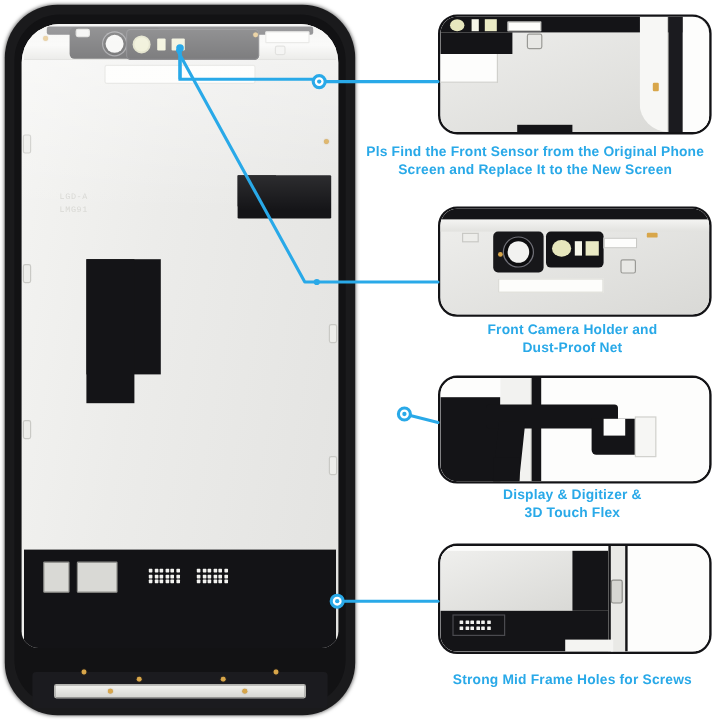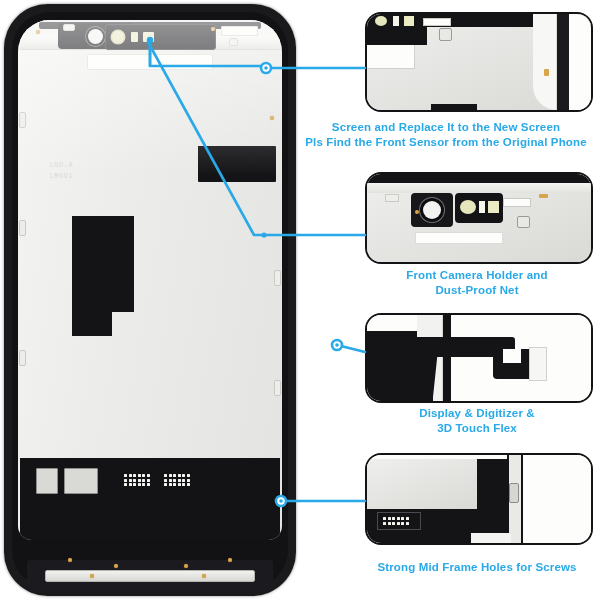--- a/index.html
+++ b/index.html
@@ -275,22 +275,22 @@
       <div class="pz blk" style="left:0;top:13px;width:60px;height:18px;"></div>
       <div class="pz wht" style="left:0;top:31px;width:48px;height:24px;border-right:1px solid #d0d0cc;border-bottom:1px solid #d0d0cc;"></div>
       <div class="pz edge-dark" style="right:22px;top:0;width:12px;bottom:0;"></div>
       <div class="pz" style="right:0;top:0;width:22px;bottom:0;background:#fdfdfc;"></div>
       <div class="pz" style="right:34px;top:0;width:24px;bottom:0;background:#f7f7f5;border-right:1px solid #ddddd9;border-radius:0 0 0 40px;"></div>
       <div class="pz" style="right:42px;top:55px;width:5px;height:7px;background:#d8a64a;border-radius:1px;"></div>
       <div class="pz blk" style="left:64px;bottom:0;width:46px;height:6px;"></div>
     </div>
   </div>
   <div class="caption" style="left:300px; top:120px; width:292px;">
+    <div>Pls Find the Front Sensor from the Original Phone</div>
     <div>Screen and Replace It to the New Screen</div>
-    <div>Pls Find the Front Sensor from the Original Phone</div>
   </div>
 
   <div class="panel" style="left:365px; top:172px; width:228px; height:92px;">
     <div class="panel-inner">
       <div class="pz sil" style="left:0;top:0;right:0;bottom:0;"></div>
       <div class="pz blk" style="left:0;top:0;right:0;height:9px;"></div>
       <div class="pz" style="left:0;top:9px;right:0;height:10px;background:linear-gradient(180deg,#f4f4f2,#e2e2df);"></div>
 
       <div class="pz" style="left:44px;top:19px;width:42px;height:34px;background:#17171a;border-radius:4px;"></div>
       <div class="pz" style="left:56px;top:27px;width:18px;height:18px;border-radius:50%;background:#f2f2f0;box-shadow:0 0 0 3px #0d0d0f,0 0 0 4px #72727a;"></div>

